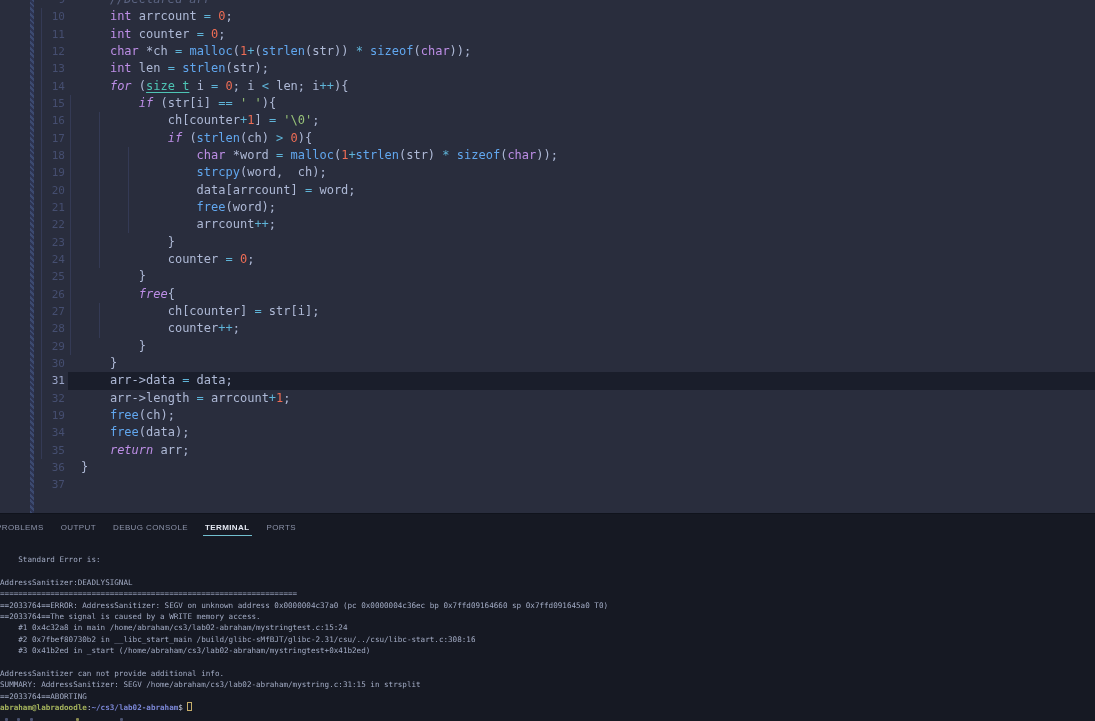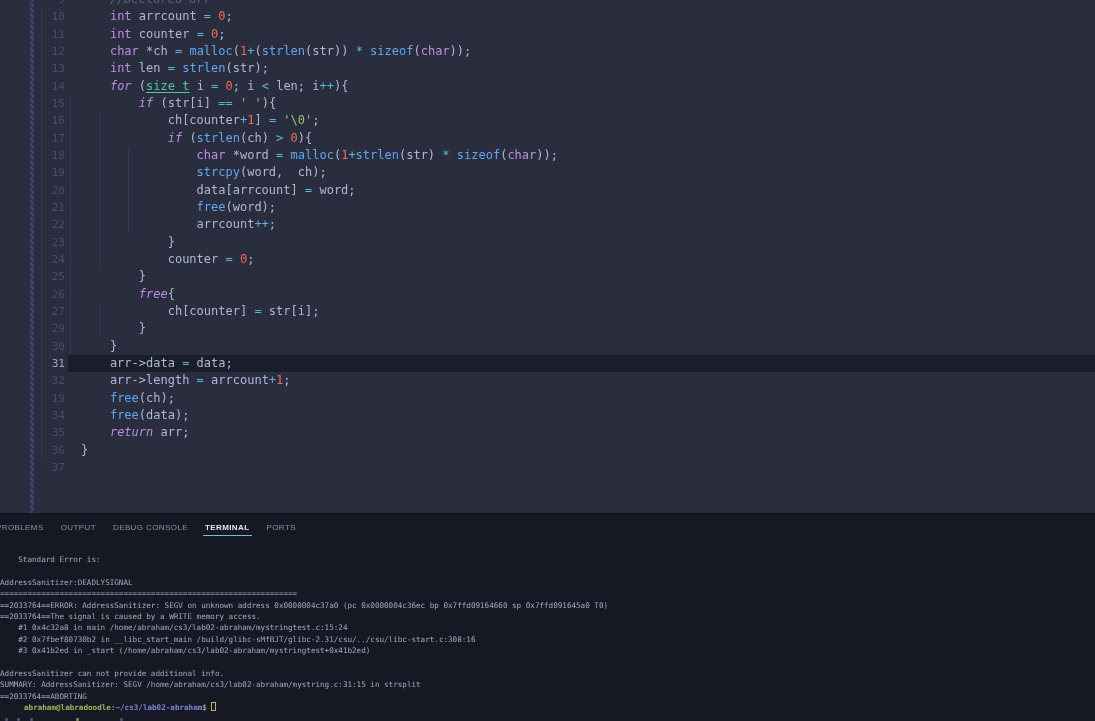--- a/index.html
+++ b/index.html
@@ -38,21 +38,21 @@
   .tabbar { display:flex; gap:13px; align-items:center; height:24px;
     margin-left:-6px; padding-top:2px;
     font-family:"Liberation Sans", sans-serif; font-size:8px; letter-spacing:.4px; }
   .tab { color:#8c93a9; padding:4px 2px 3px 2px; cursor:pointer; text-transform:uppercase; }
   .tab.active { color:#e4e8f2; border-bottom:1px solid #72bfcf; font-weight:bold;text-align:center; }
 
   .term { position:absolute; top:40px; left:0; right:0; }
   .trow { height:11.4px; line-height:11.4px; font-size:7.6px; white-space:pre;
     color:#a2abc4; }
   .trow.dim { color:#8b94ad; }
-  .prompt-user { color:#a6b55d; font-weight:bold;margin-left:24px; }
+  .prompt-user { color:#a6b55d; font-weight:bold; }
   .prompt-path { color:#7b87d6; font-weight:bold; }
   .prompt-plain { color:#cdd2e2; }
   .cursor { display:inline-block; width:5px; height:9px; border:1px solid #c5ad6a;
     vertical-align:-1px; margin-left:4px; }
 
   .status-sliver { position:absolute; bottom:0; left:0; width:1095px; height:4px;
     background:#161923; overflow:hidden; }
   .status-sliver i { position:absolute; top:1px; height:3px; width:3px;
     background:#4a5270; border-radius:1px; }
 </style>
@@ -73,20 +73,21 @@
       <div class="line"><span class="gutter">18</span><span class="code"><span class="tk-p">                </span><span class="tk-k">char</span><span class="tk-p"> *word </span><span class="tk-o">=</span><span class="tk-p"> </span><span class="tk-f">malloc</span><span class="tk-p">(</span><span class="tk-n">1</span><span class="tk-o">+</span><span class="tk-f">strlen</span><span class="tk-p">(str) </span><span class="tk-o">*</span><span class="tk-p"> </span><span class="tk-f">sizeof</span><span class="tk-p">(</span><span class="tk-k">char</span><span class="tk-p">));</span></span></div>
       <div class="line"><span class="gutter">19</span><span class="code"><span class="tk-p">                </span><span class="tk-f">strcpy</span><span class="tk-p">(word,  ch);</span></span></div>
       <div class="line"><span class="gutter">20</span><span class="code"><span class="tk-p">                data[arrcount] </span><span class="tk-o">=</span><span class="tk-p"> word;</span></span></div>
       <div class="line"><span class="gutter">21</span><span class="code"><span class="tk-p">                </span><span class="tk-f">free</span><span class="tk-p">(word);</span></span></div>
       <div class="line"><span class="gutter">22</span><span class="code"><span class="tk-p">                arrcount</span><span class="tk-o">++</span><span class="tk-p">;</span></span></div>
       <div class="line"><span class="gutter">23</span><span class="code"><span class="tk-p">            }</span></span></div>
       <div class="line"><span class="gutter">24</span><span class="code"><span class="tk-p">            counter </span><span class="tk-o">=</span><span class="tk-p"> </span><span class="tk-n">0</span><span class="tk-p">;</span></span></div>
       <div class="line"><span class="gutter">25</span><span class="code"><span class="tk-p">        }</span></span></div>
       <div class="line"><span class="gutter">26</span><span class="code"><span class="tk-p">        </span><span class="tk-ki">free</span><span class="tk-p">{</span></span></div>
       <div class="line"><span class="gutter">27</span><span class="code"><span class="tk-p">            ch[counter] </span><span class="tk-o">=</span><span class="tk-p"> str[i];</span></span></div>
+      <div class="line"><span class="gutter">28</span><span class="code"><span class="tk-p">            counter</span><span class="tk-o">++</span><span class="tk-p">;</span></span></div>
       <div class="line"><span class="gutter">29</span><span class="code"><span class="tk-p">        }</span></span></div>
       <div class="line"><span class="gutter">30</span><span class="code"><span class="tk-p">    }</span></span></div>
       <div class="line current"><span class="gutter">31</span><span class="code"><span class="tk-p">    arr-&gt;data </span><span class="tk-o">=</span><span class="tk-p"> data;</span></span></div>
       <div class="line"><span class="gutter">32</span><span class="code"><span class="tk-p">    arr-&gt;length </span><span class="tk-o">=</span><span class="tk-p"> arrcount</span><span class="tk-o">+</span><span class="tk-n">1</span><span class="tk-p">;</span></span></div>
       <div class="line"><span class="gutter">19</span><span class="code"><span class="tk-p">    </span><span class="tk-f">free</span><span class="tk-p">(ch);</span></span></div>
       <div class="line"><span class="gutter">34</span><span class="code"><span class="tk-p">    </span><span class="tk-f">free</span><span class="tk-p">(data);</span></span></div>
       <div class="line"><span class="gutter">35</span><span class="code"><span class="tk-p">    </span><span class="tk-ki">return</span><span class="tk-p"> arr;</span></span></div>
       <div class="line"><span class="gutter">36</span><span class="code"><span class="tk-p">}</span></span></div>
       <div class="line"><span class="gutter">37</span><span class="code"></span></div>
     </div>

